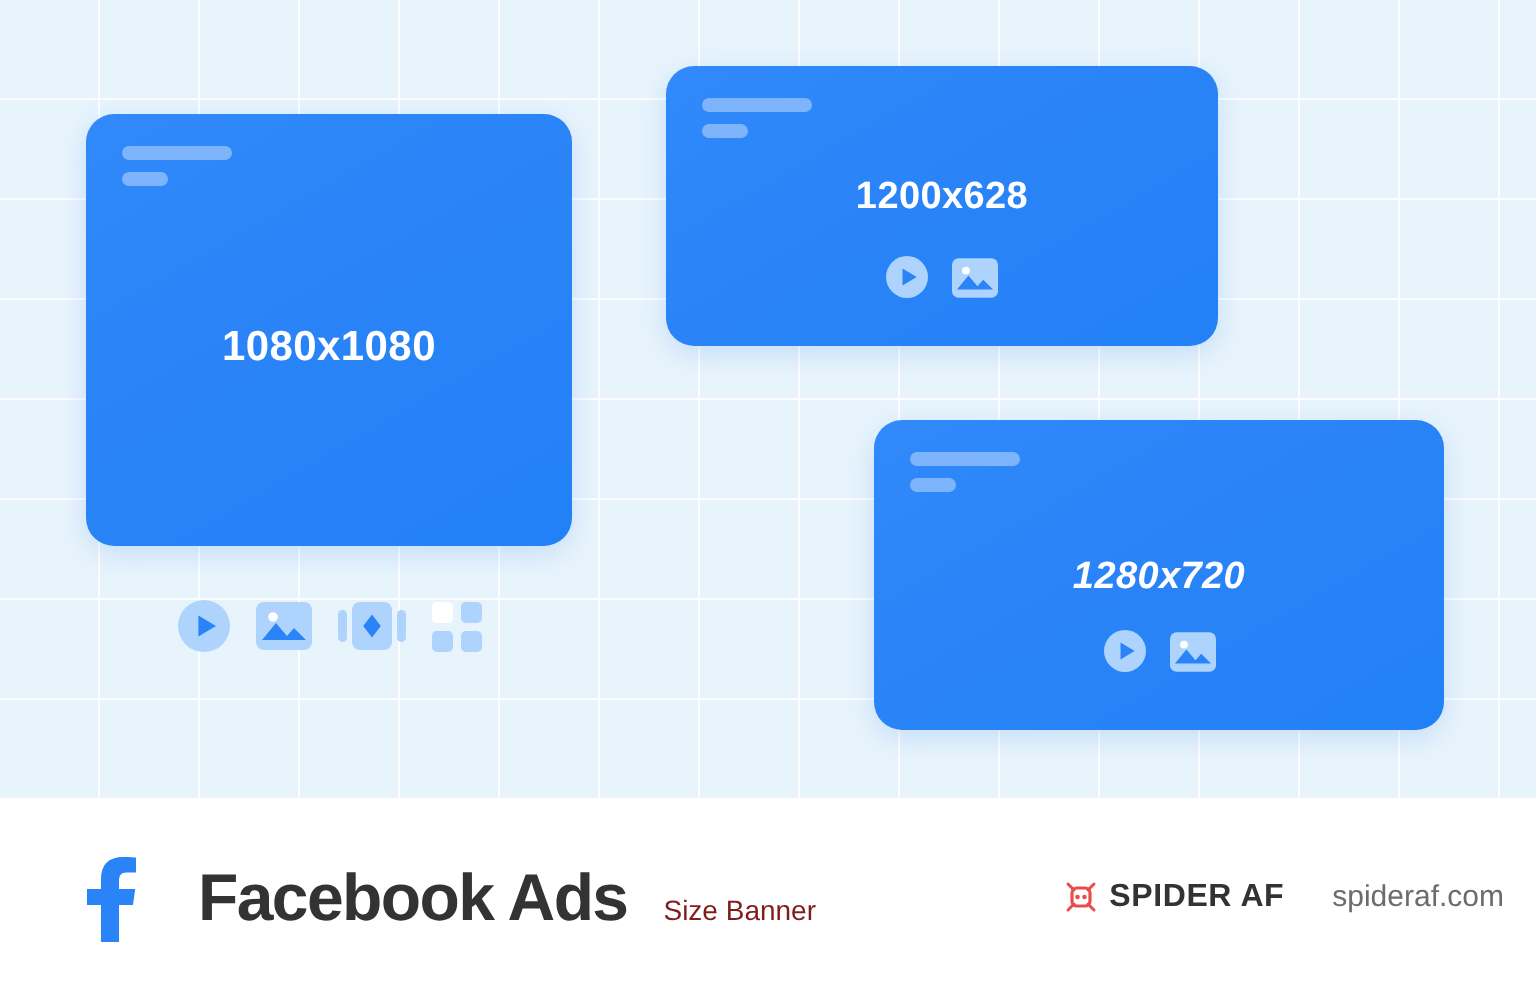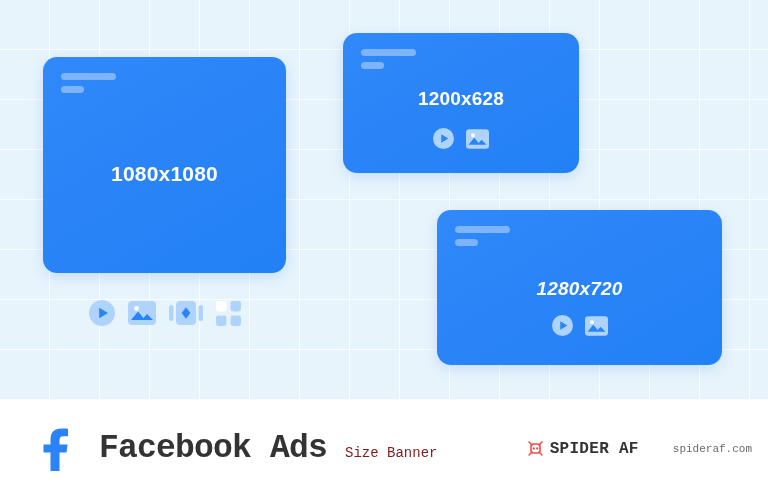--- a/index.html
+++ b/index.html
@@ -26,21 +26,21 @@
   }
 
   
   .card {
     position:absolute;
     background:linear-gradient(150deg,#3189fa 0%,#2a84f7 45%,#2281f6 100%);
     border-radius:14px;
     box-shadow:0 4px 14px rgba(40,120,230,0.18);
   }
   .card-square  { left:43px;  top:57px;  width:243px; height:216px; }
-  .card-wide    { left:333px; top:33px;  width:236px; height:140px;margin-left:10px; }
+  .card-wide    { left:333px; top:33px;  width:276px; height:140px; }
   .card-video   { left:437px; top:210px; width:285px; height:155px;font-style:italic; }
 
   
   .bars { position:absolute; left:18px; top:16px; }
   .bar {
     background:#7db4fb;
     border-radius:4px;
     height:7px;
     margin-bottom:6px;
   }
@@ -77,21 +77,20 @@
   .ic { display:block; }
 
   
   #footer {
     position:absolute;
     left:0; top:399px;
     width:768px; height:99px;
     background:#ffffff;
     display:flex;
     align-items:center;
-    font-family:Liberation Mono, monospace;
   }
   #fb-logo { margin-left:33px; width:44px; height:46px; display:block; }
   #title-wrap { display:flex; align-items:baseline; margin-left:22px; }
   #page-title {
     font-size:33px;
     font-weight:bold;
     color:#333333;
     letter-spacing:-0.8px;
   }
   #subtitle {
@@ -109,23 +108,23 @@
   }
   #spider-icon { width:17px; height:17px; display:block; }
   #brand-name {
     font-size:16px;
     font-weight:bold;
     color:#333333;
     letter-spacing:0.3px;
     margin-left:6px;
   }
   #brand-url {
-    font-size:11px;
+    font-size:15px;
     color:#6b6b70;
-    margin-left:34px;
+    margin-left:24px;
   }
 </style>
 </head>
 <body>
 
 <div id="canvas">
 
   <div class="card card-square">
     <div class="bars">
       <div class="bar long"></div>

